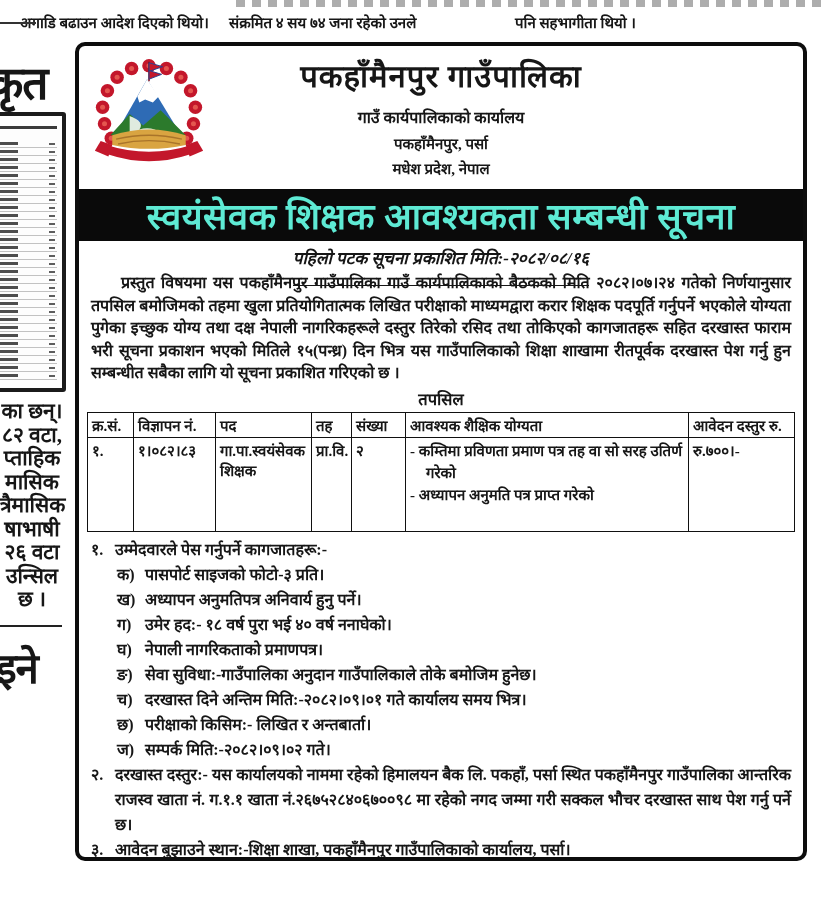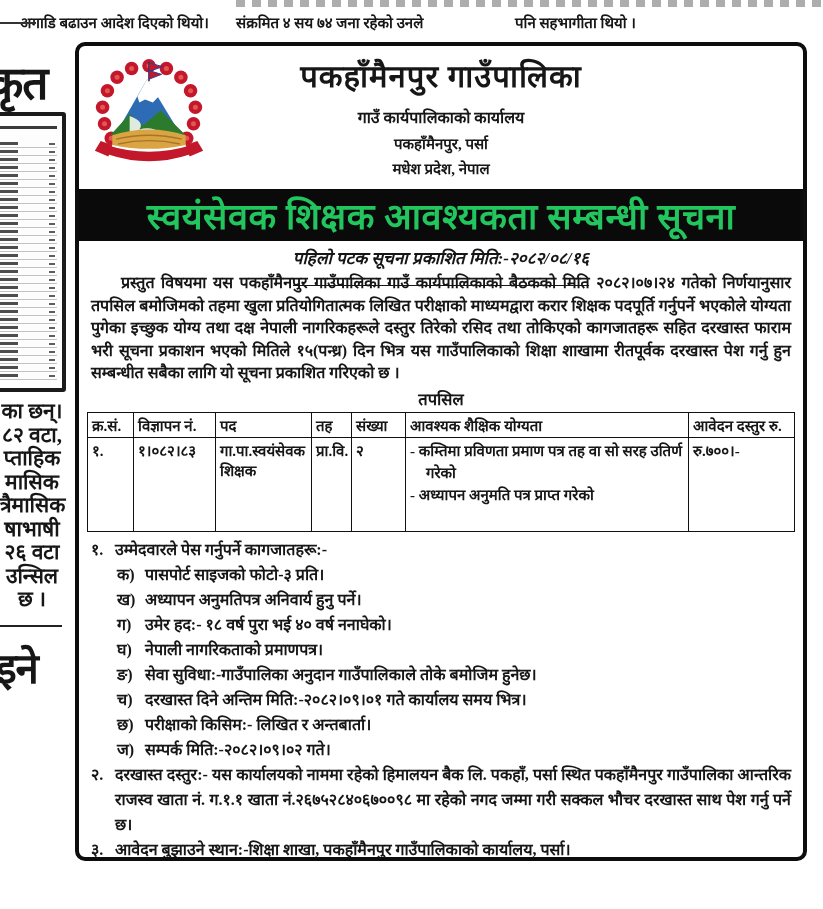--- a/index.html
+++ b/index.html
@@ -11,21 +11,21 @@
   }
 
   
   .top-smudge {
     position:absolute; left:236px; top:0; width:587px; height:7px; opacity:.55;
     background:repeating-linear-gradient(to right,#6a6a6a 0 9px,transparent 9px 16px);
   }
   .top-strip { position:absolute; top:12px; left:0; width:823px; font-weight:bold; font-size:15px; }
   .top-frag { position:absolute; white-space:nowrap; }
   .top-frag.f1 { left:20px; }
-  .top-frag.f2 { left:236px;text-align:right; }
+  .top-frag.f2 { left:229px;text-align:right; }
   .top-frag.f3 { left:515px; }
 
   .left-rule-a { position:absolute; left:0; top:22px; width:36px; border-top:2px solid #333; }
 
   .left-strip { position:absolute; left:0; top:0; width:68px; height:697px; overflow:hidden; }
   .ls-head1 { position:absolute; left:-12px; top:50px; font-size:46px; font-weight:bold; letter-spacing:-1px; }
   .mini-box {
     position:absolute; left:-14px; top:112px; width:80px; height:280px;
     border:4px solid #1b1b1b; border-radius:3px; background:#fdfdfd;
   }
@@ -52,21 +52,21 @@
   }
   .nb-header { position:relative; height:143px; }
   .logo { position:absolute; left:12px; top:8px; width:116px; height:120px; }
   .nb-titles { position:absolute; left:0; top:8px; width:100%; text-align:center; }
   .muni-name { font-size:31px; font-weight:bold; letter-spacing:1px; }
   .office-line { margin-top:10px; font-size:16px; font-weight:bold; }
   .addr-line { margin-top:5px; font-size:15px; font-weight:bold; }
   .prov-line { margin-top:5px; font-size:15px; font-weight:bold; }
 
   .nb-banner {
-    height:52px; background:#0a0a0a; color:#22c55e;
+    height:52px; background:#0a0a0a; color:#5eead4;
     display:flex; align-items:center; justify-content:center;
     font-size:36px; font-weight:bold; letter-spacing:0.5px; white-space:nowrap;
   }
 
   .nb-subtitle { text-align:center; margin-top:5px; font-size:17px; font-weight:bold; font-style:italic; }
   .nb-subtitle span { border-bottom:1.6px solid #161616; padding-bottom:17px; }
 
   .nb-body {
     margin:3px 12px 0 12px; text-align:justify; font-size:16px; line-height:22.5px;
     font-weight:bold; text-indent:30px;

